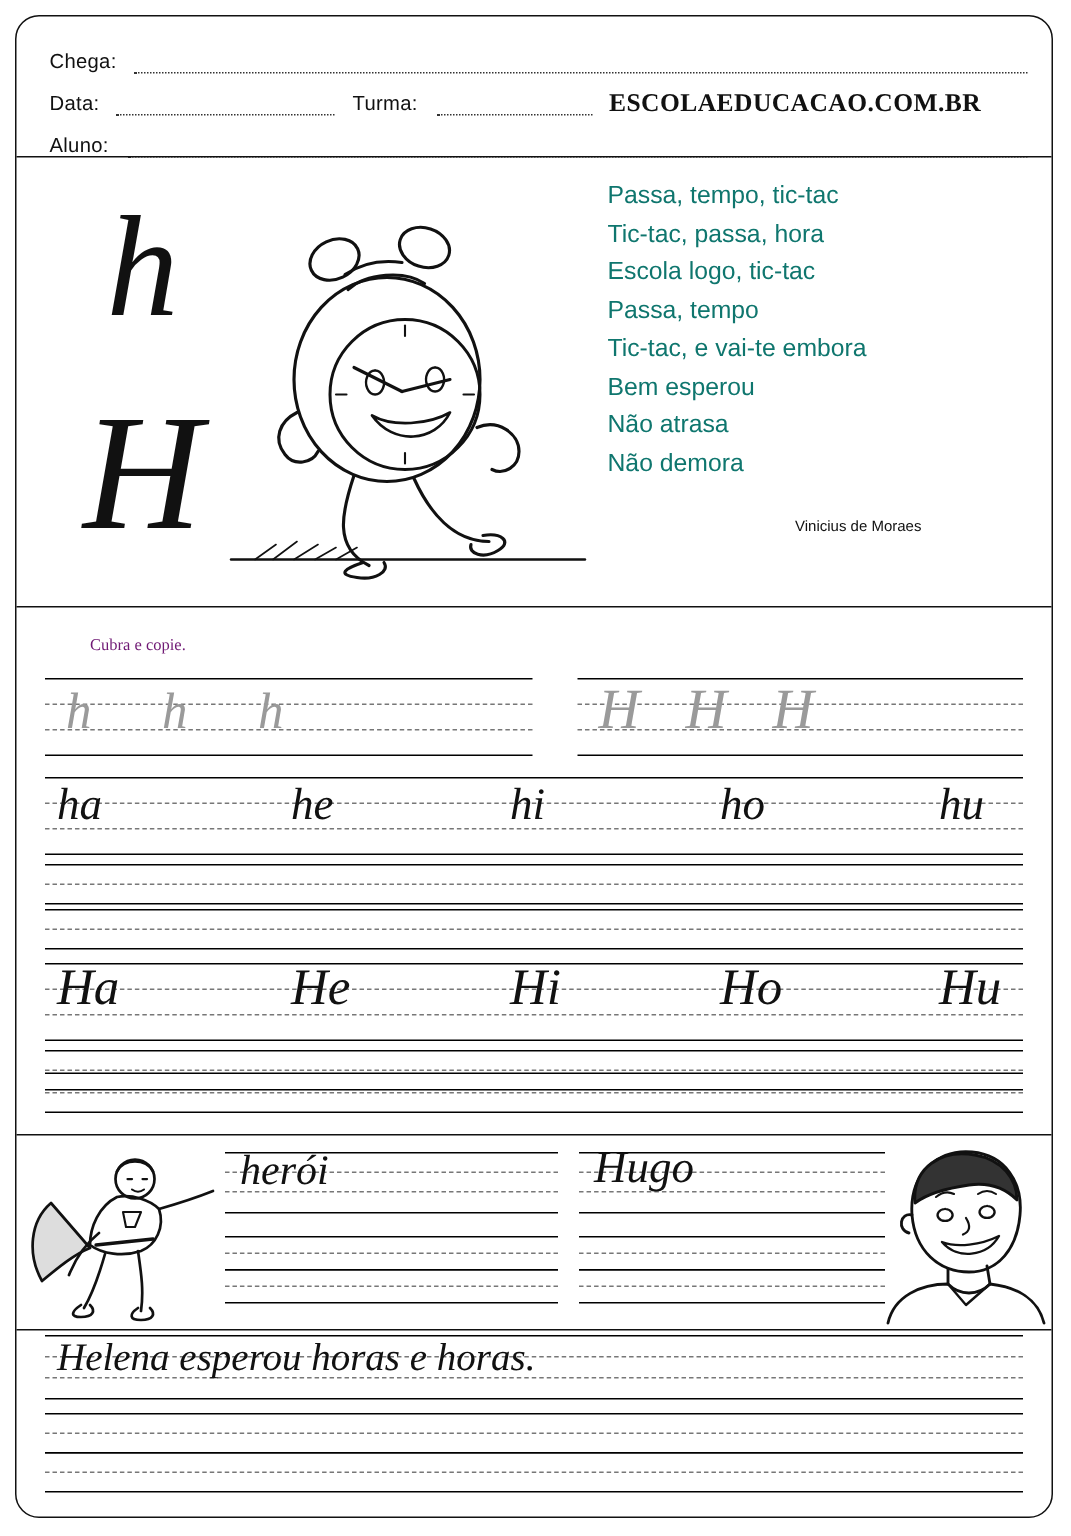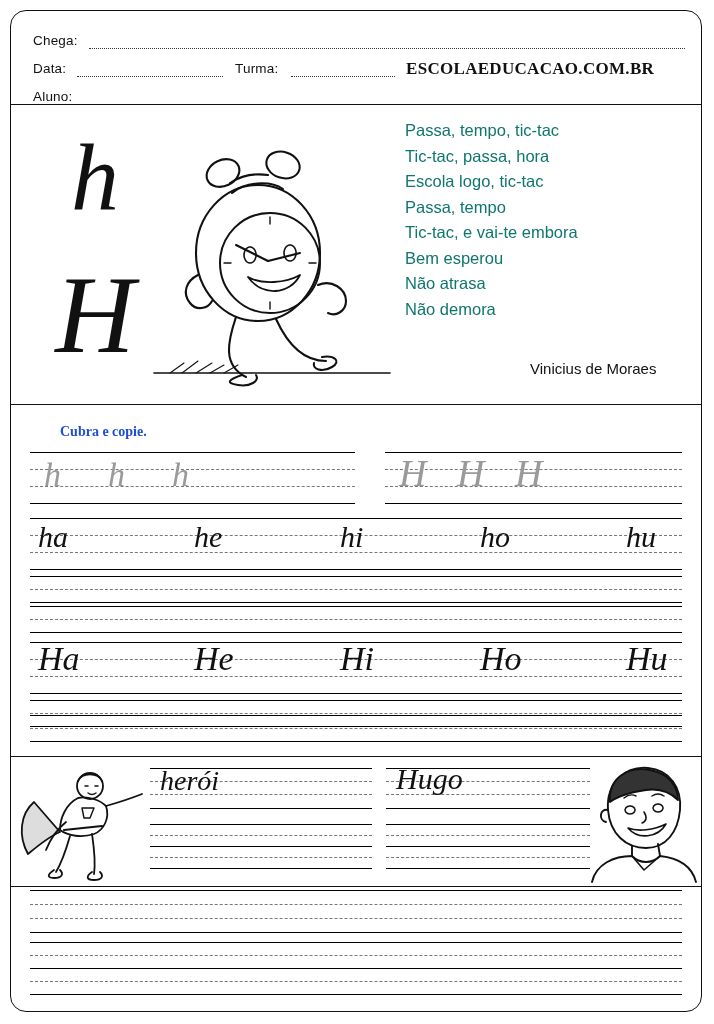--- a/index.html
+++ b/index.html
@@ -112,44 +112,43 @@
   .poem-line {
     font-family: "Liberation Sans", sans-serif;
     font-size: 16.5px;
     line-height: 25.5px;
     color: #0f766e;
     white-space: nowrap;
   }
   .poem-author {
     position: absolute;
     left: 125px;
-    top: 242px;
-    font-size: 15px;
+    top: 228px;
+    font-size: 10px;
     color: #111;
     white-space: nowrap;
   }
 
   
   .sec-divider {
     position: absolute;
     left: 11px;
     width: 690px;
     height: 1px;
     background: #111;
   }
 
   
   .instruction {
     position: absolute;
     left: 60px;
     top: 424px;
     font-family: "Liberation Serif", serif;
-    font-size: 14px;
-    color: #1d4ed8;
-    font-weight: bold;
+    font-size: 11px;
+    color: #701a75;
   }
 
   
   .ruled {
     position: absolute;
     box-sizing: border-box;
   }
   .ruled .rl {
     position: absolute;
     left: 0;
@@ -451,20 +450,21 @@
     </svg>
   </div>
 
   <div class="sec-divider" style="top:886px;"></div>
 
   <div class="ruled" style="left:30px; top:890px; width:652px; height:42px;">
     <div class="rl" style="top:0;"></div>
     <div class="rl dash" style="top:14px;"></div>
     <div class="rl dash" style="top:28px;"></div>
     <div class="rl" style="top:42px;"></div>
+    <div class="sentence" style="left:8px; top:0px;">Helena esperou horas e horas.</div>
   </div>
 
   <div class="ruled" style="left:30px; top:942px; width:652px; height:26px;">
     <div class="rl" style="top:0;"></div>
     <div class="rl dash" style="top:13px;"></div>
     <div class="rl" style="top:26px;"></div>
   </div>
   <div class="ruled" style="left:30px; top:968px; width:652px; height:26px;">
     <div class="rl" style="top:0;"></div>
     <div class="rl dash" style="top:13px;"></div>

